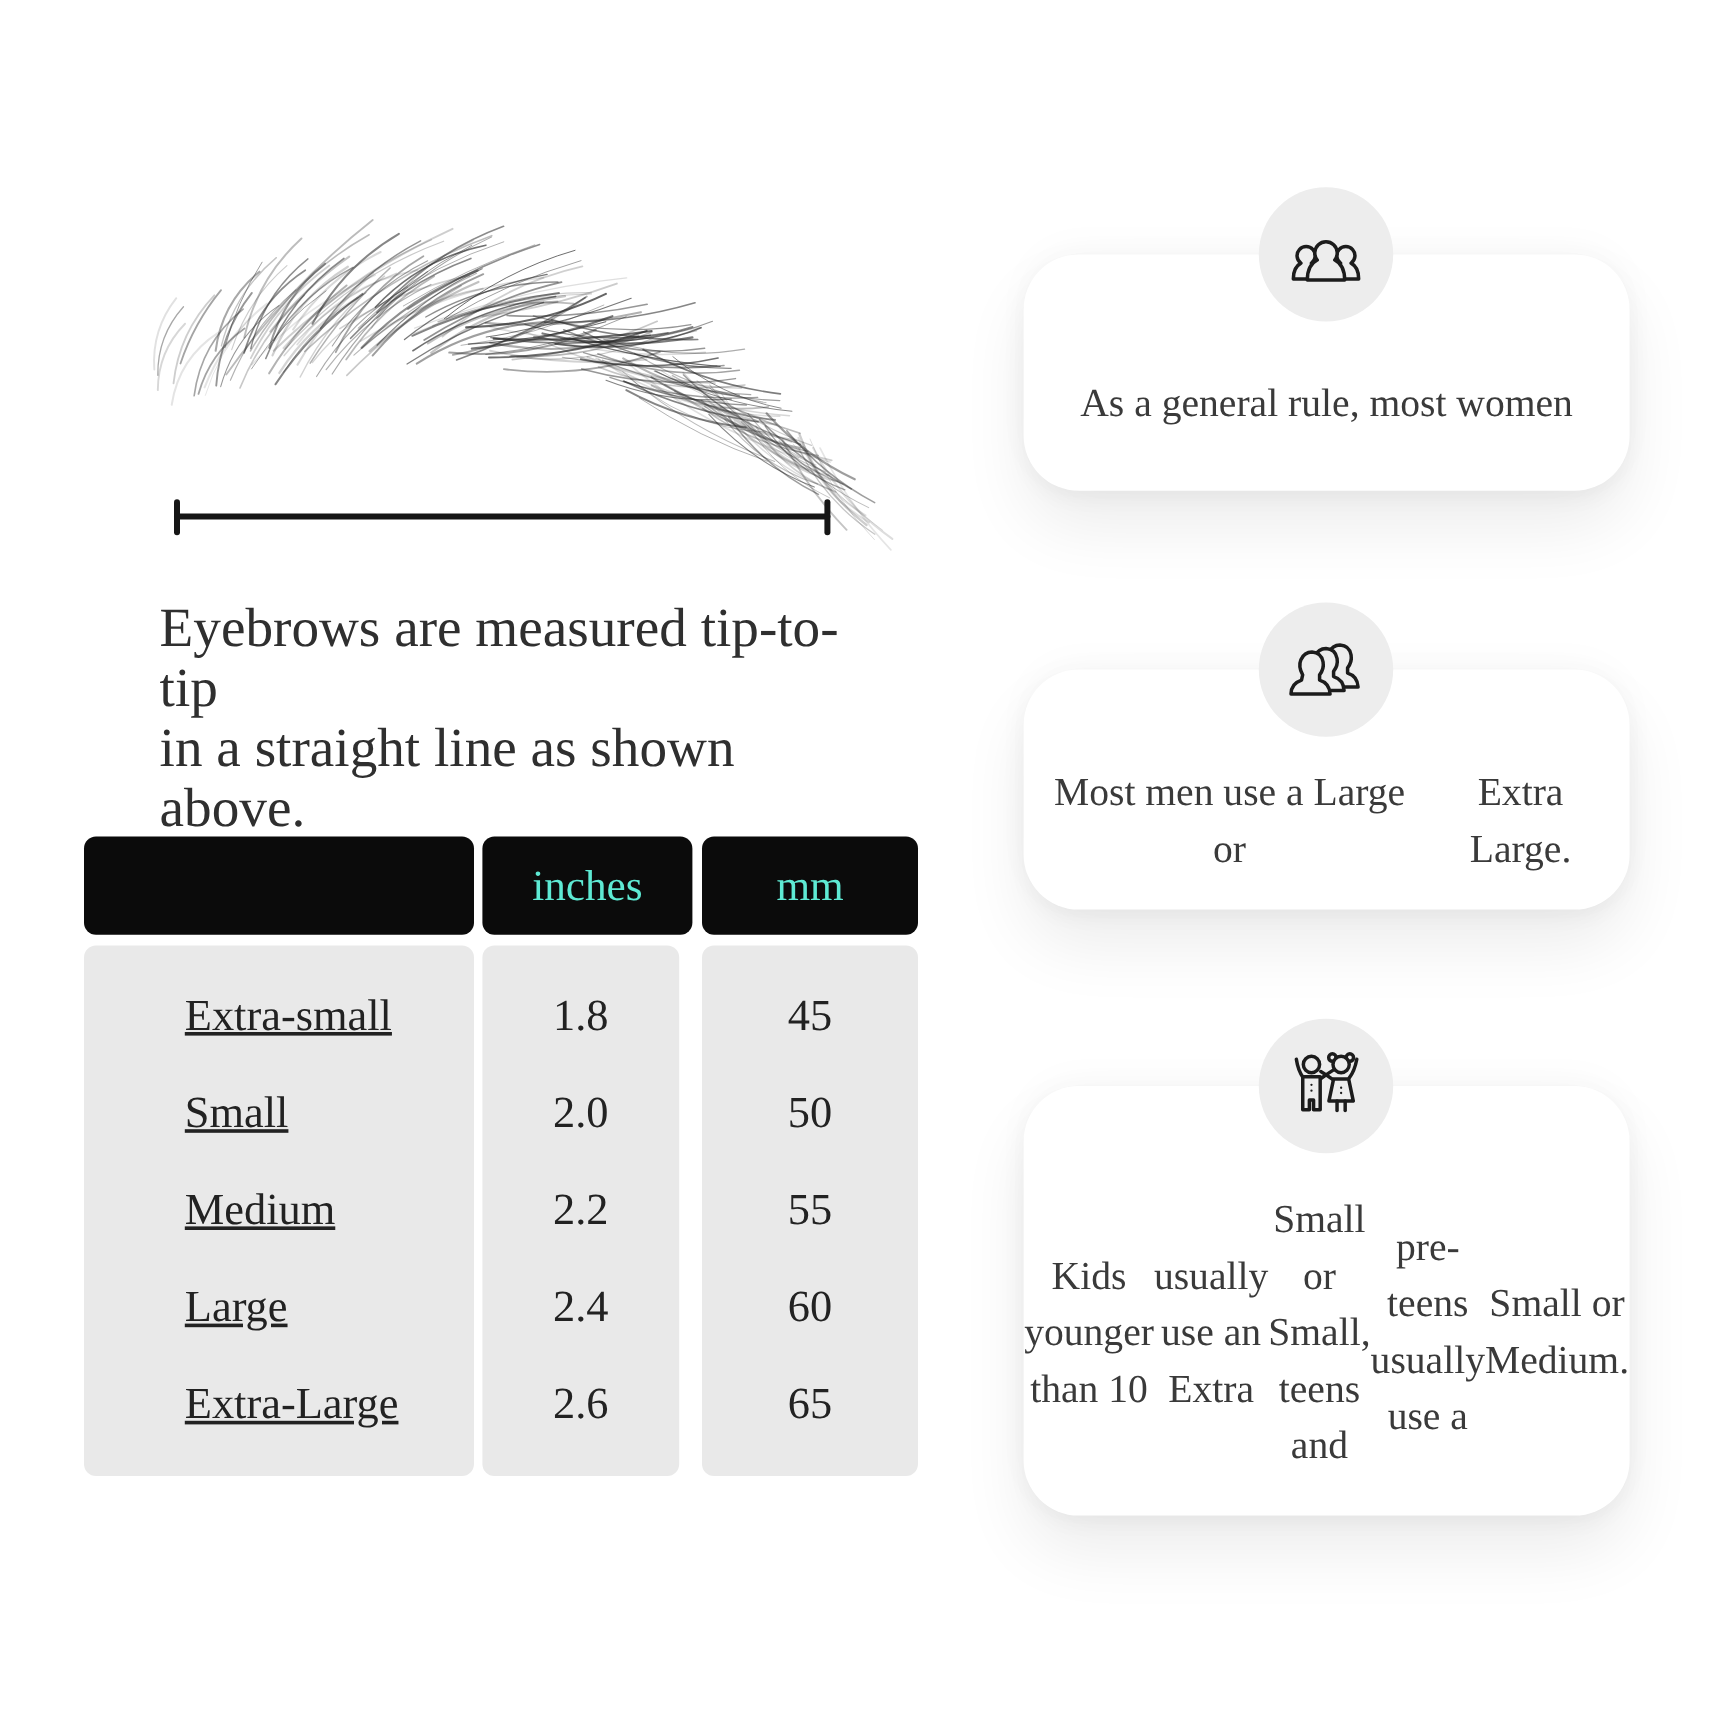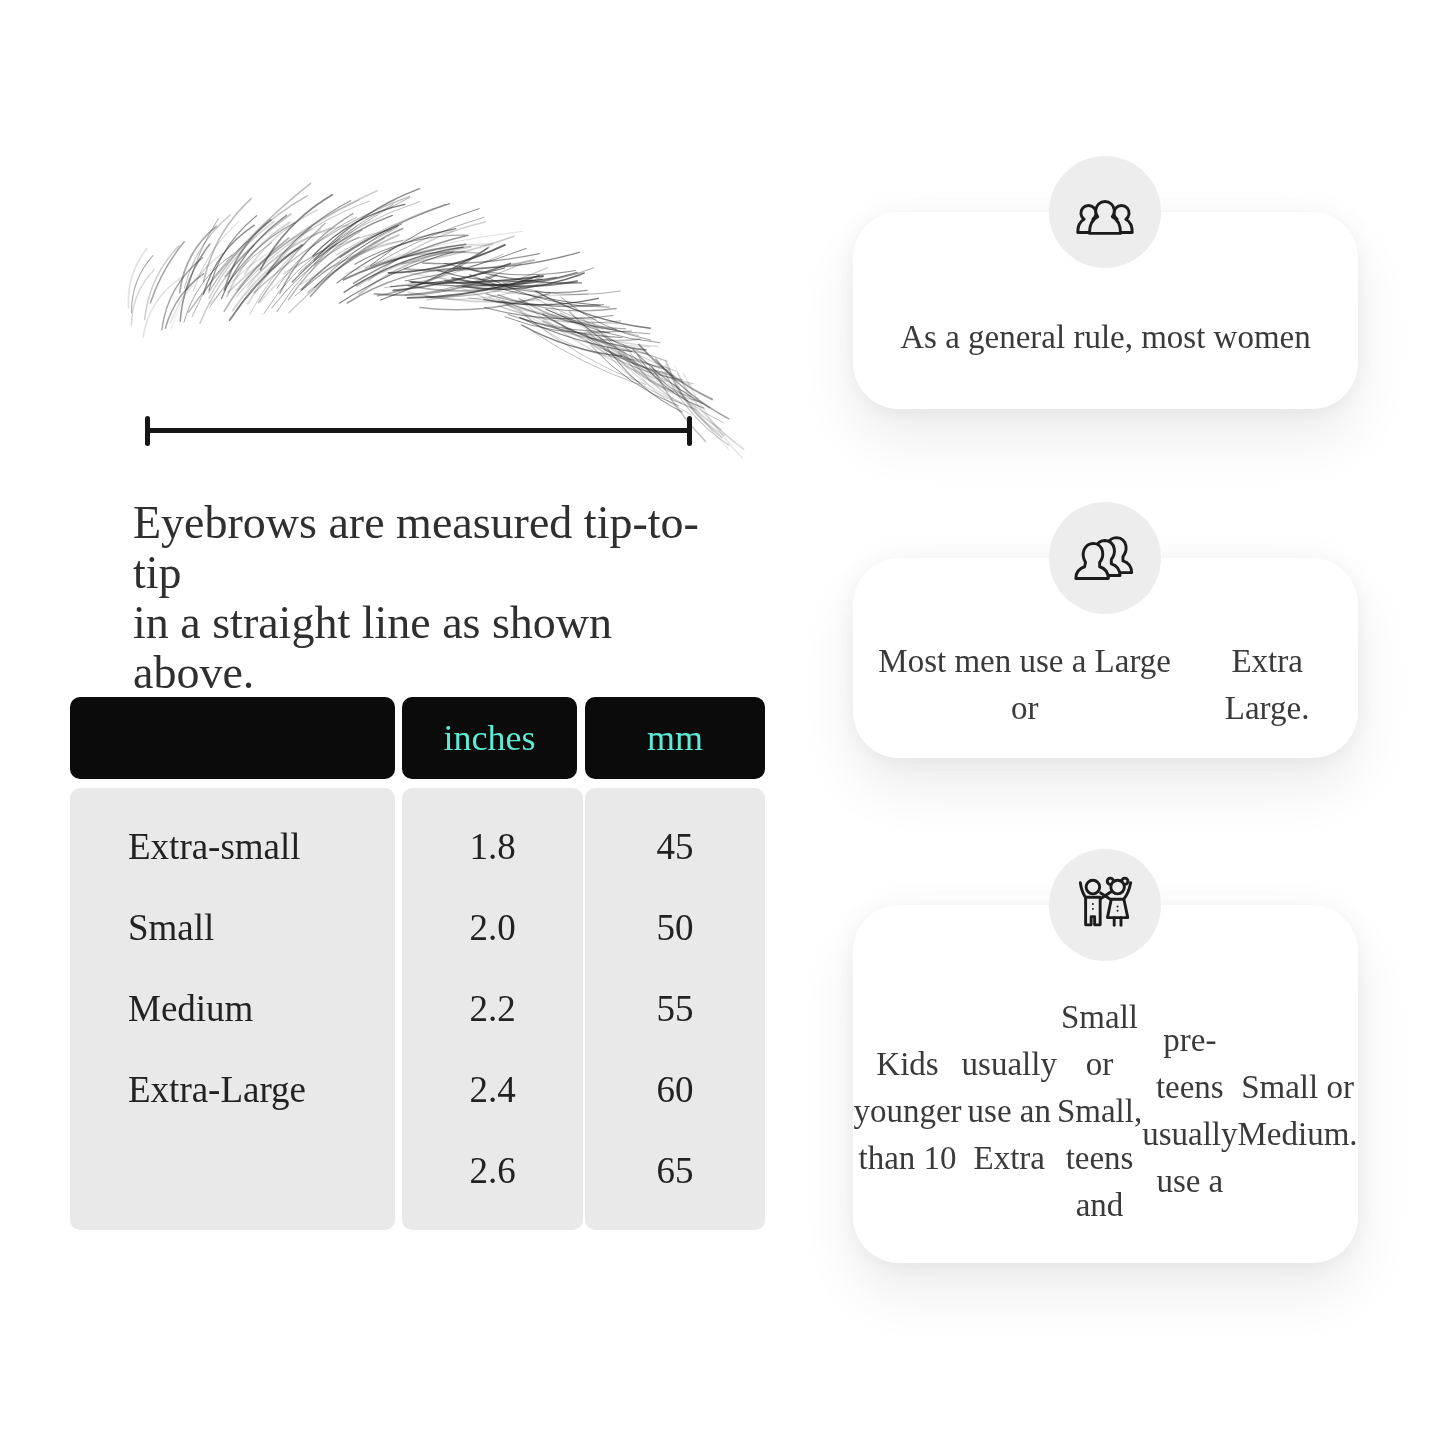--- a/index.html
+++ b/index.html
@@ -24,24 +24,24 @@
   
   .th{top:697px;height:82px;background:#0b0b0b;border-radius:10px;color:#5eead4;
       display:flex;align-items:center;justify-content:center;font-size:36px;}
   #th-name{left:70px;width:325px;}
   #th-inches{left:402px;width:175px;}
   #th-mm{left:585px;width:180px;}
 
   .tcol{top:788px;height:442px;background:#e9e9e9;border-radius:10px;
         display:flex;flex-direction:column;padding-top:18px;box-sizing:border-box;}
   #col-name{left:70px;width:325px;}
-  #col-inches{left:402px;width:181px;}
+  #col-inches{left:402px;width:164px;}
   #col-mm{left:585px;width:180px;}
   .cell{height:81px;display:flex;align-items:center;font-size:37px;color:#222222;}
-  #col-name .cell{justify-content:flex-start;padding-left:58px;}
+  #col-name .cell{justify-content:flex-start;padding-left:84px;text-decoration:underline;}
   #col-inches .cell,#col-mm .cell{justify-content:center;}
 
   
   .card{left:853px;width:505px;background:#ffffff;border-radius:46px;
         box-shadow:0 30px 55px rgba(0,0,0,.075),0 6px 18px rgba(0,0,0,.035),0 -8px 30px rgba(0,0,0,.022);}
   #card-women{top:212px;height:197px;}
   #card-men{top:558px;height:200px;}
   #card-kids{top:905px;height:358px;}
 
   .icon-circle{left:1049px;width:112px;height:112px;border-radius:50%;background:#ededed;
@@ -268,20 +268,21 @@
   </div>
 
   <div id="th-name" class="abs th"></div>
   <div id="th-inches" class="abs th">inches</div>
   <div id="th-mm" class="abs th">mm</div>
 
   <div id="col-name" class="abs tcol">
     <div class="cell">Extra-small</div>
     <div class="cell">Small</div>
     <div class="cell">Medium</div>
+    <div class="cell">Large</div>
     <div class="cell">Extra-Large</div>
   </div>
   <div id="col-inches" class="abs tcol">
     <div class="cell">1.8</div>
     <div class="cell">2.0</div>
     <div class="cell">2.2</div>
     <div class="cell">2.4</div>
     <div class="cell">2.6</div>
   </div>
   <div id="col-mm" class="abs tcol">

